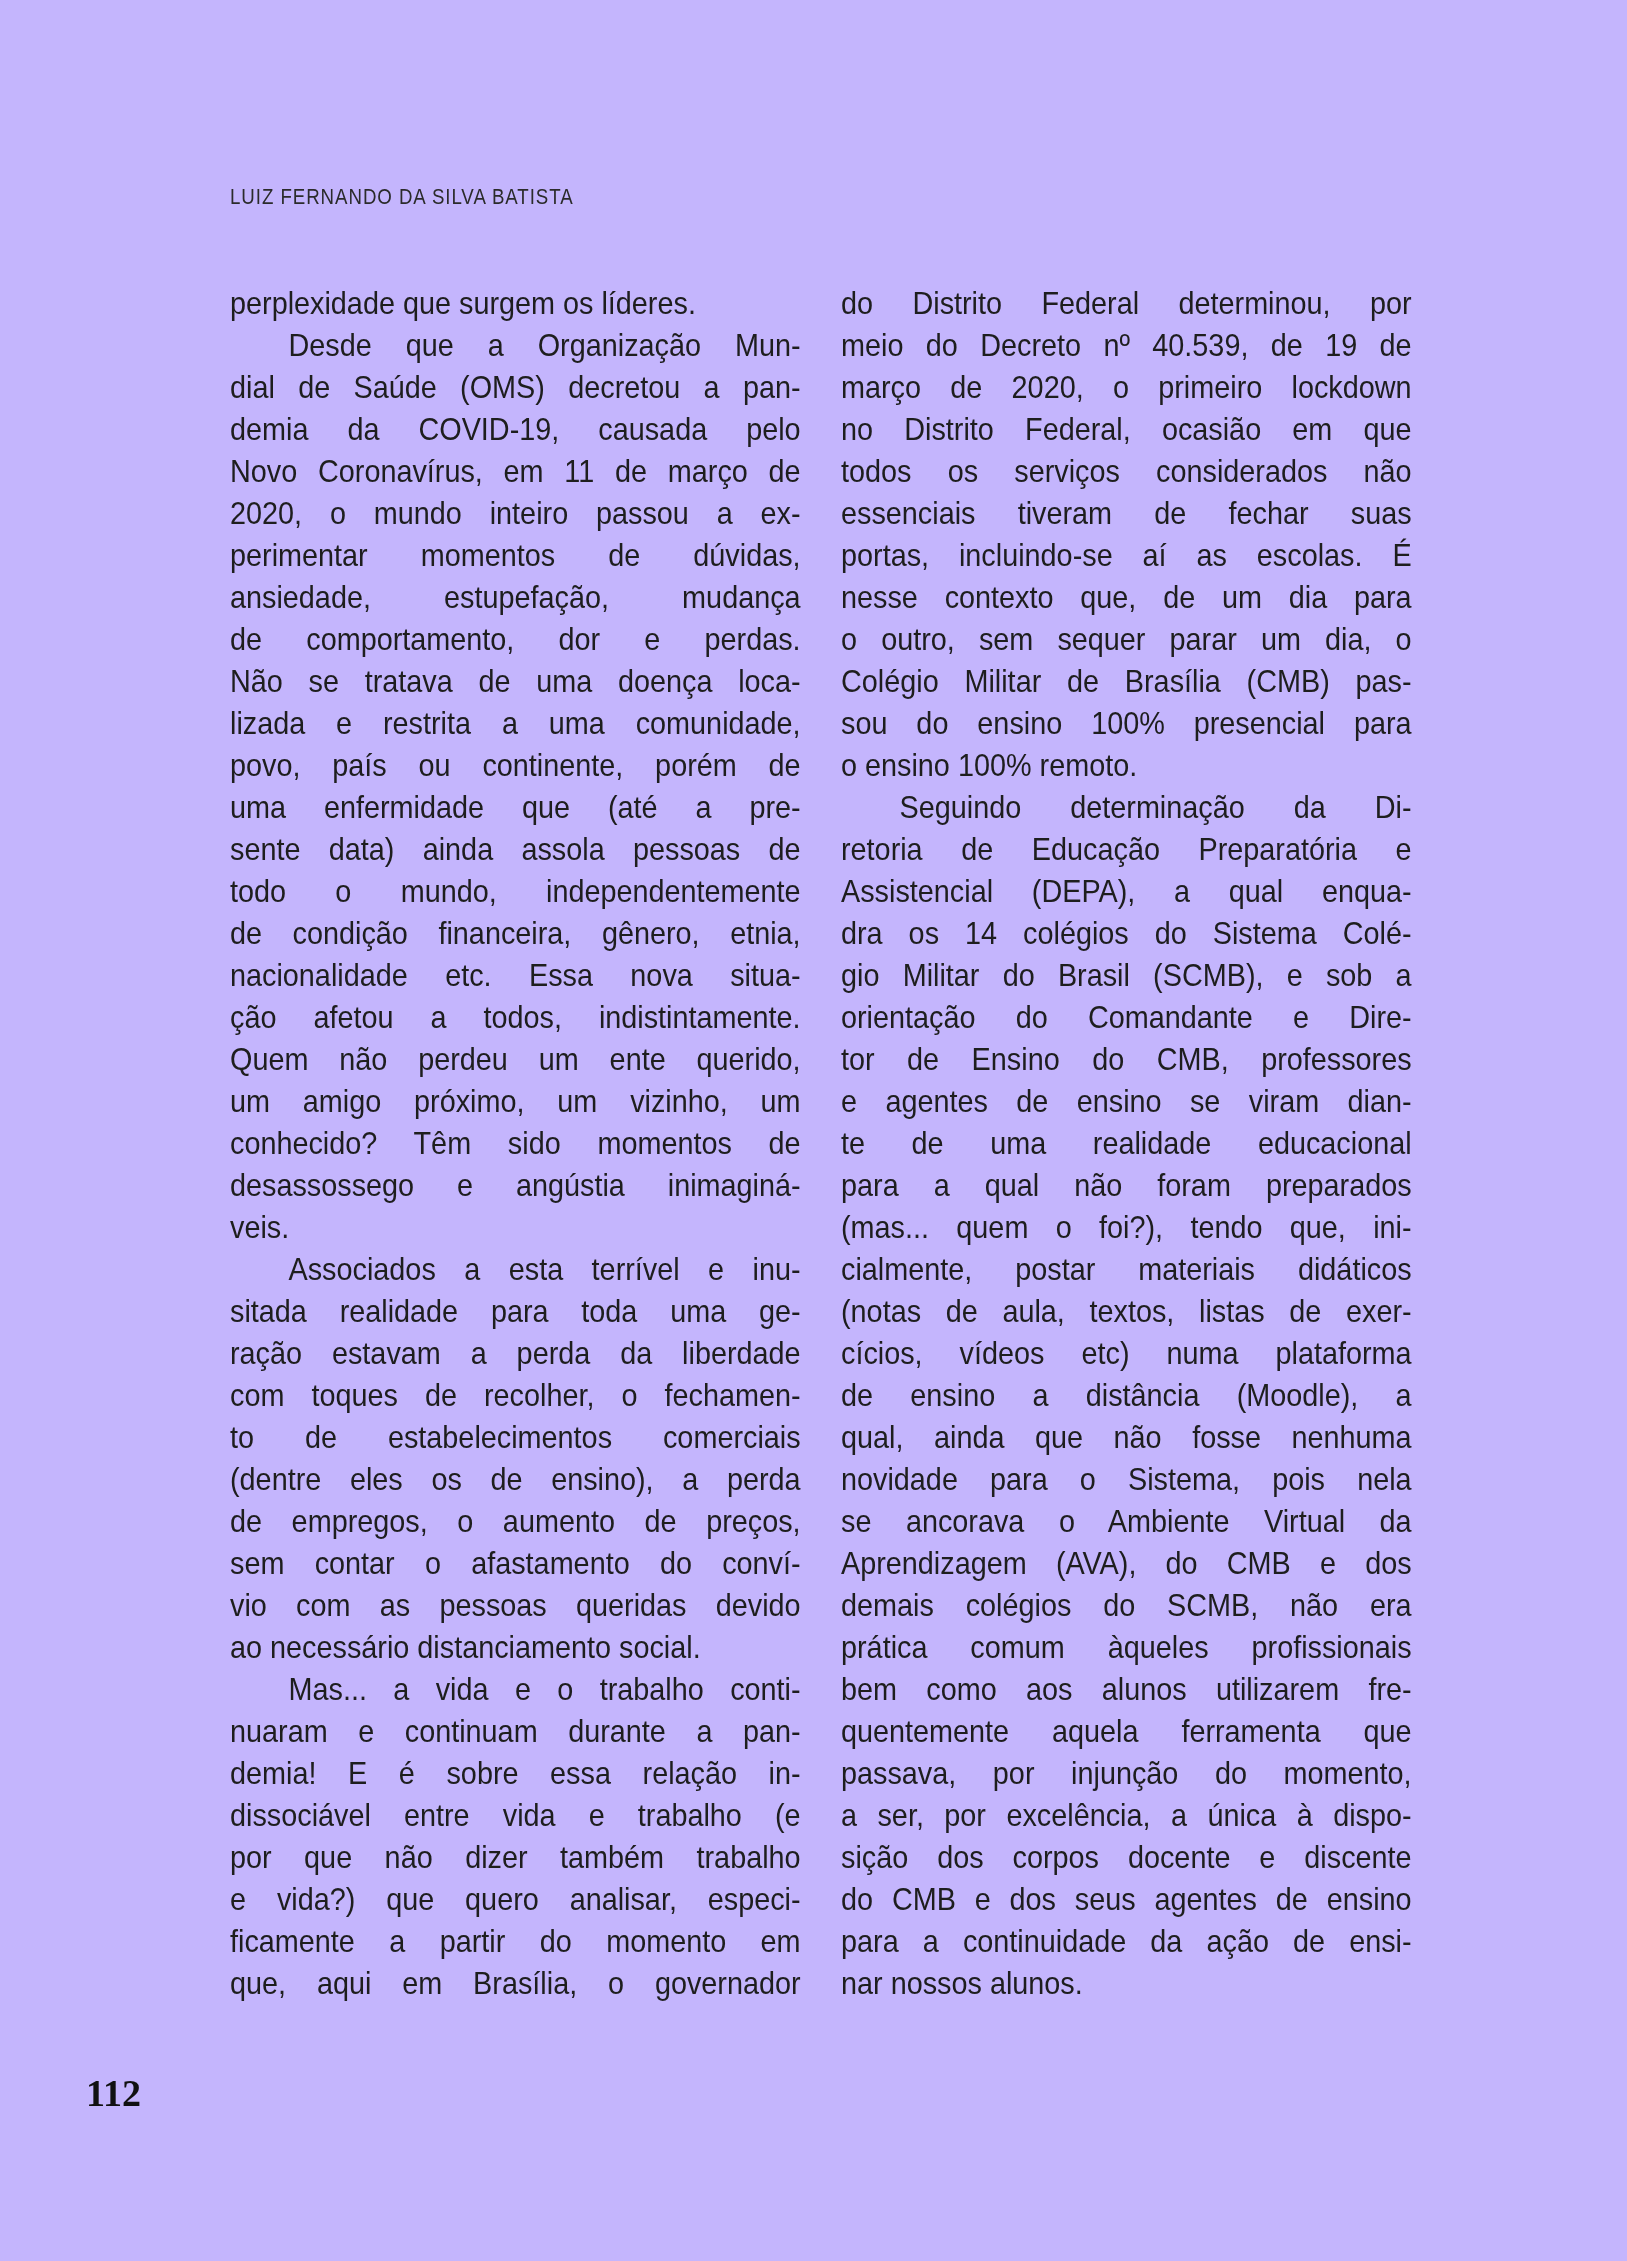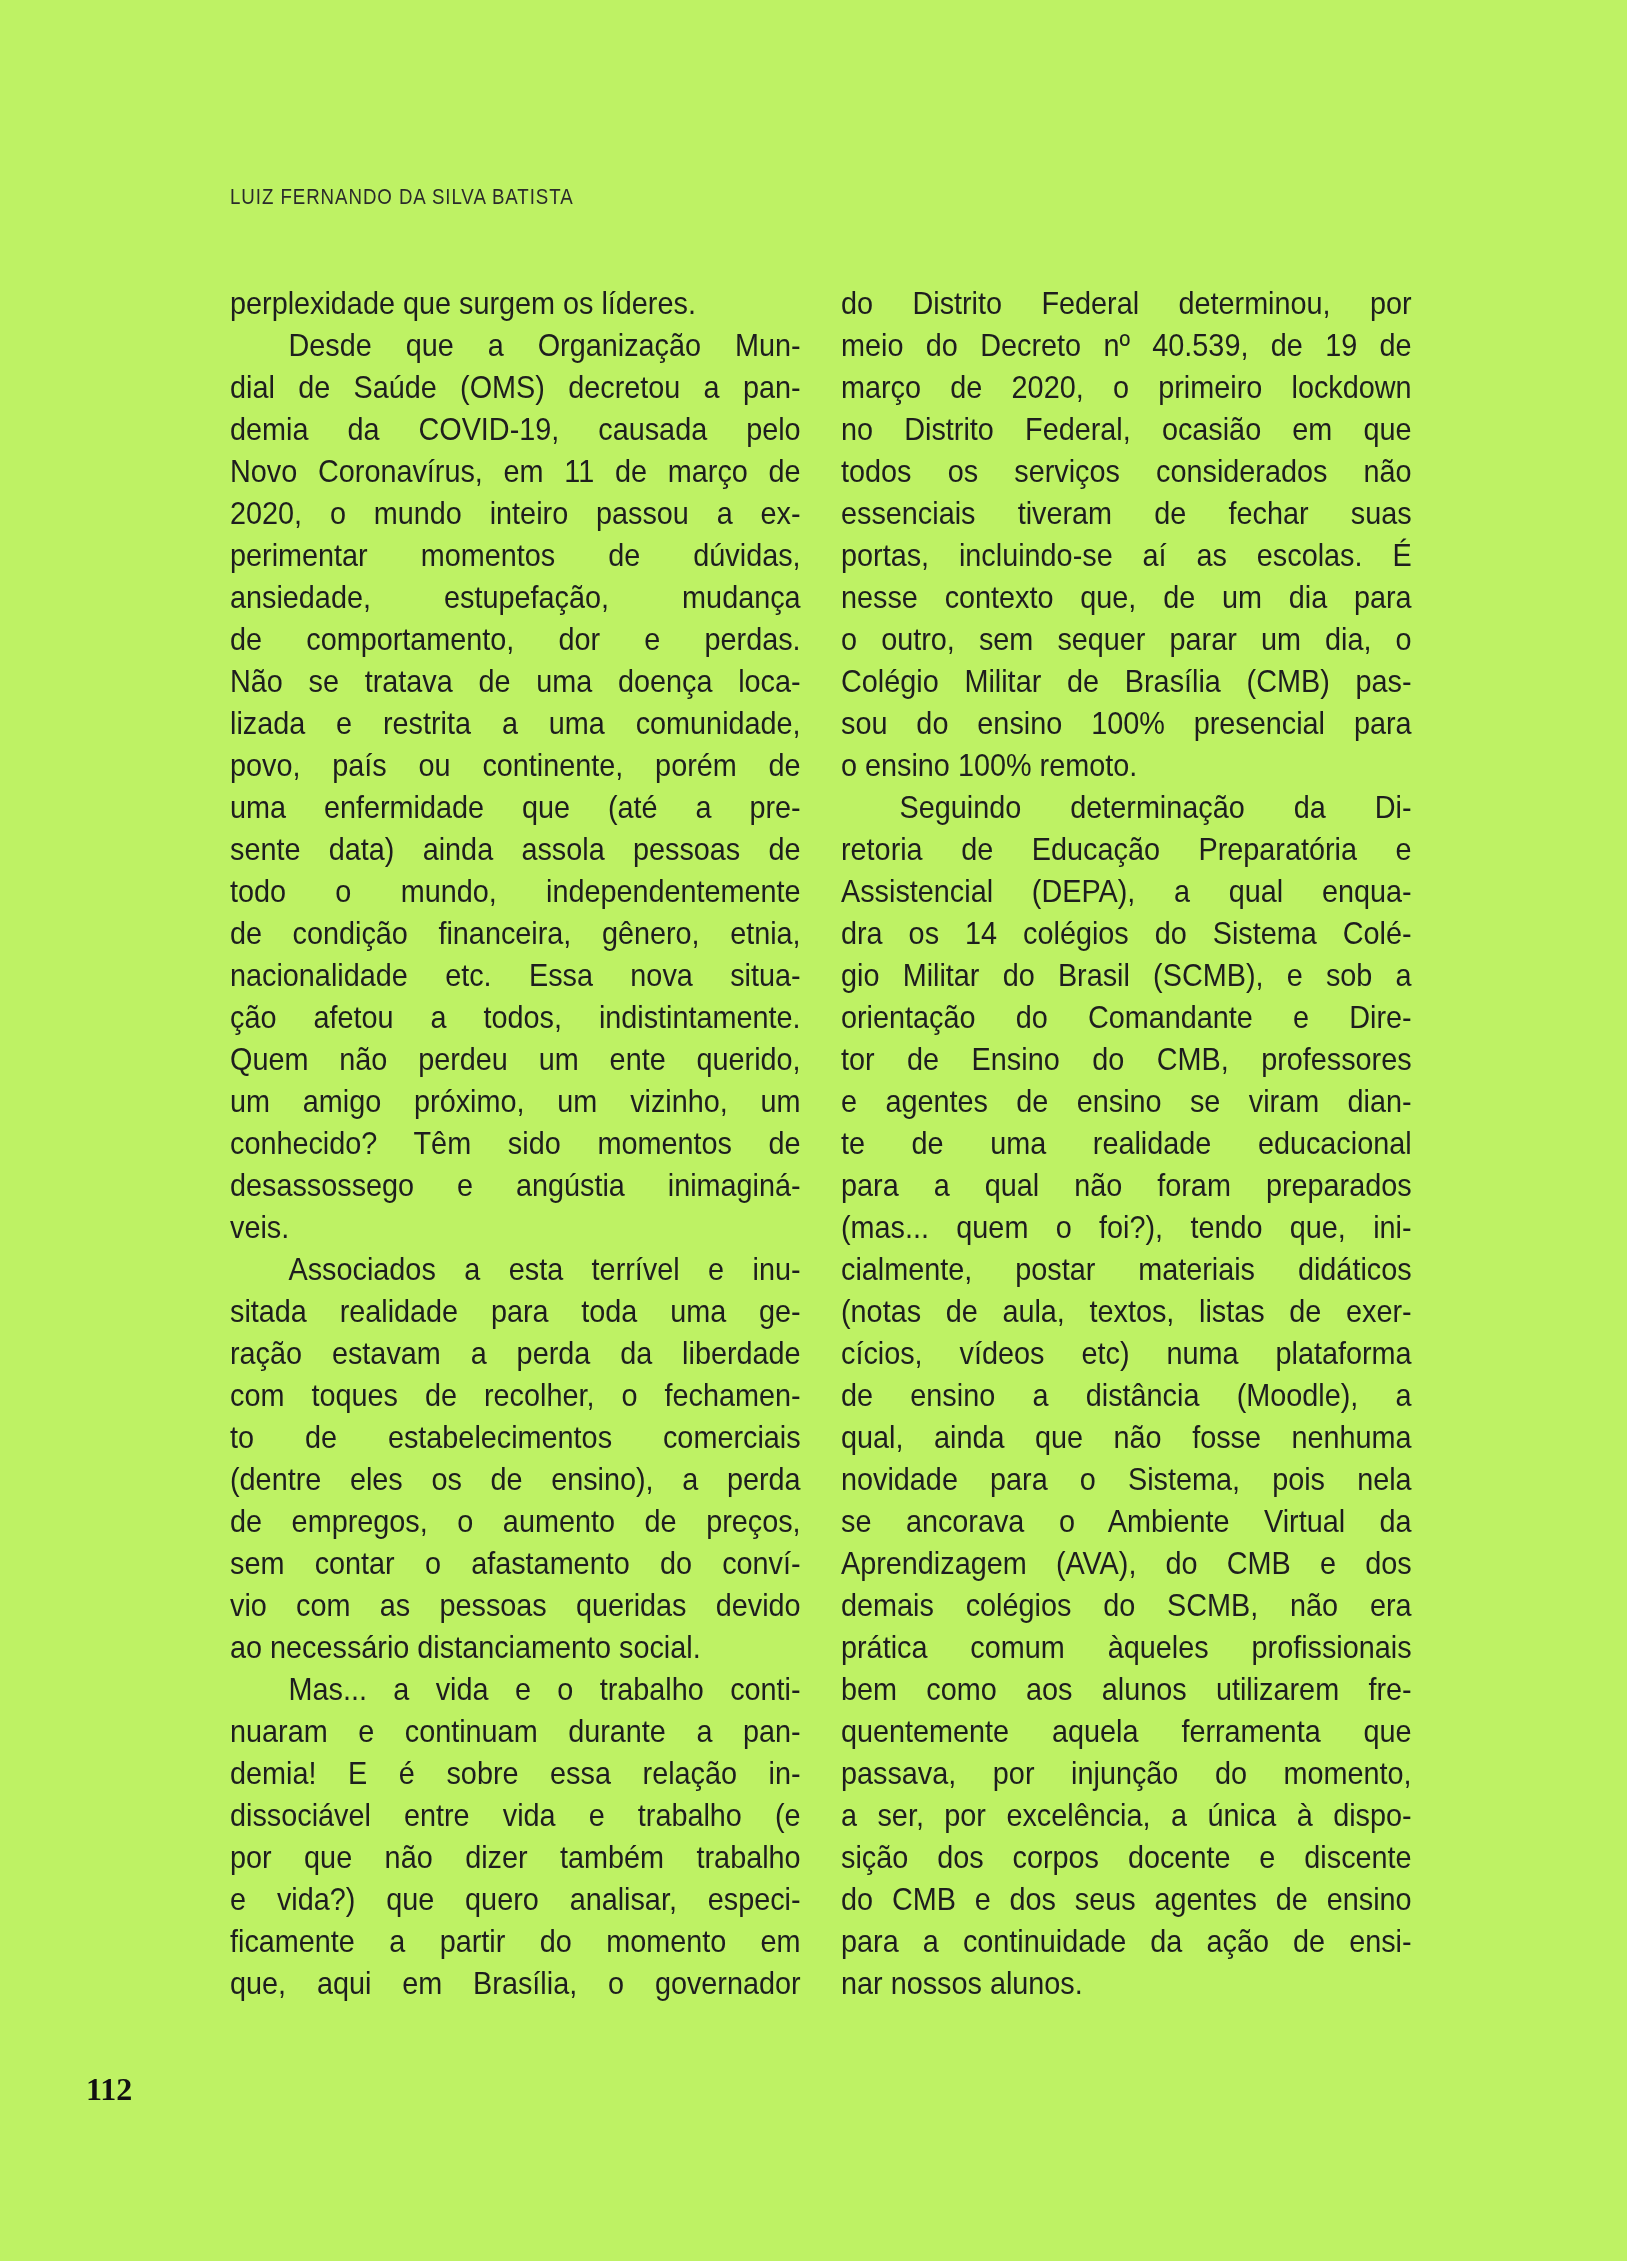--- a/index.html
+++ b/index.html
@@ -1,20 +1,20 @@
 <!DOCTYPE html>
 <html style="font-size:12.3px"><head>
 <meta charset="utf-8">
 <style>
   html, body { margin: 0; padding: 0; }
   .page {
     position: relative;
     width: 1628px;
     height: 2261px;
-    background: #bef264;
+    background: #c4b5fd;
     overflow: hidden;
     font-family: "Liberation Sans", sans-serif;
   }
   .running-header {
     position: absolute;
     left: 230px;
     top: 184px;
     font-size: 22px;
     font-weight: 400;
     letter-spacing: 1.1px;
@@ -47,21 +47,21 @@
     white-space: normal;
   }
   .line.pl { text-align-last: left; }
   .line.indent { text-indent: 65px; }
   .page-number {
     position: absolute;
     left: 86px;
     top: 2071px;
     font-family: "Liberation Serif", serif;
     font-weight: 700;
-    font-size: 32px;
+    font-size: 38px;
     color: #111111;
     text-align: center;
   }
 </style>
 </head>
 <body>
 
 <div class="page">
   <header class="running-header">LUIZ FERNANDO DA SILVA BATISTA</header>
 

